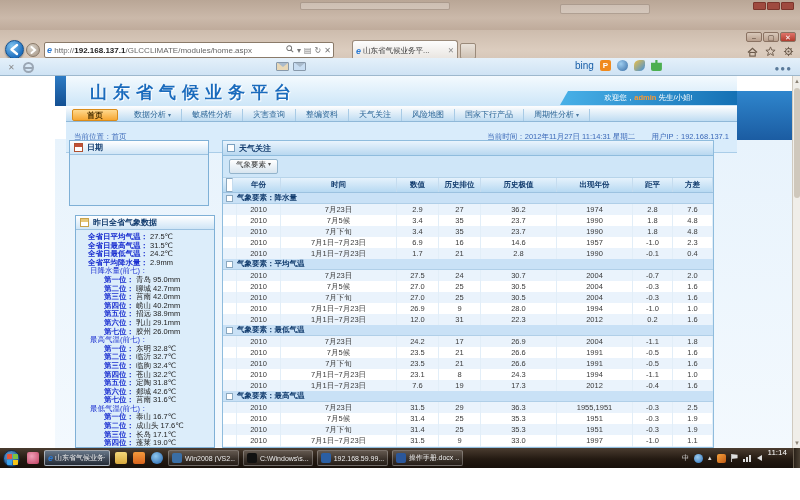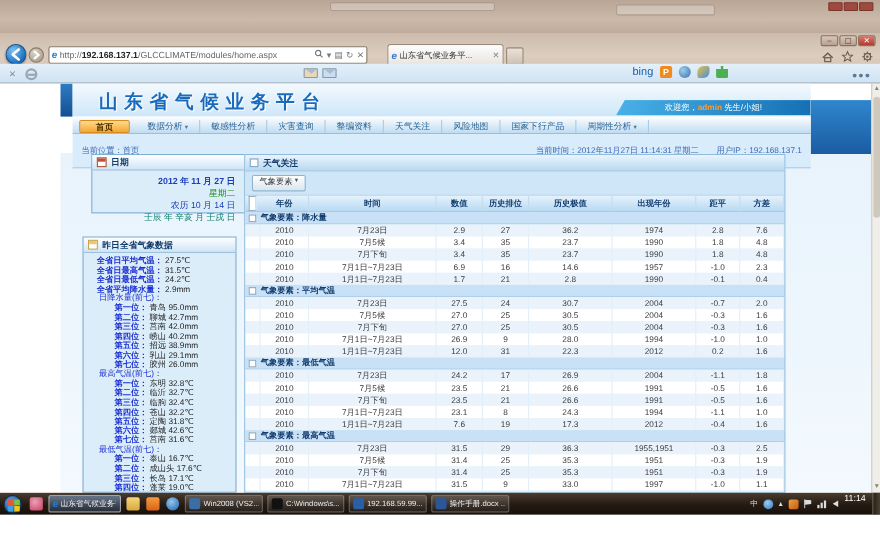--- a/index.html
+++ b/index.html
@@ -58,21 +58,21 @@
   .statusbar{left:66px;top:46px;width:671px;height:31px;background:#d9ecfb;border-bottom:1px solid #aacde8;display:flex;align-items:center;justify-content:space-between;padding:0 8px;font-size:7.5px;color:#3a68b8}
   .statusbar .right span{margin-left:14px}
 
   
   .panel{position:absolute;border:1px solid #7fb0d6;background:#dcedfa}
   .panel-hd{height:14px;background:linear-gradient(180deg,#ffffff,#cfe5f6);border-bottom:1px solid #9cc2e0;display:flex;align-items:center;padding:0 4px;font-weight:bold;color:#123c6e;font-size:8px}
   .panel-hd .mini{width:9px;height:9px;margin-right:4px;position:relative;background:#fff;border:1px solid #b05030}
   .panel-hd .mini::before{content:"";position:absolute;left:0;top:0;width:100%;height:3px;background:#c0structure5038;background:#c05038}
   .panel-hd .mini.doc{border:1px solid #c8a24a}
   .panel-hd .mini.doc::before{background:#e8c878}
-  .date-panel{left:83px;top:64px;width:140px;height:54px}
+  .date-panel{left:69px;top:64px;width:140px;height:66px}
   .date-body{padding:4px 8px 0 0;text-align:right;font-size:8px;line-height:11px}
   .date-body .solar{color:#1a3fbb;font-weight:bold}
   .date-body .weekday{color:#1f8a1f}
   .date-body .lunar{color:#1a3fbb}
   .date-body .ganzhi{color:#0c7d6e}
   .weather-panel{left:75px;top:139px;width:140px;height:233px;overflow:hidden}
   .w-body{padding:3px 2px 0 0;font-size:7.5px;line-height:8.6px}
   .w-line{display:flex}
   .w-line .lab{flex:0 0 72px;text-align:right;color:#1a2fd0;font-weight:bold}
   .w-line .val{padding-left:2px;color:#222}
@@ -234,26 +234,20 @@
       <span>当前时间：2012年11月27日 11:14:31 星期二</span>
       <span>用户IP：192.168.137.1</span>
     </span>
   </div>
 
   <div class="panel date-panel">
     <div class="panel-hd">
       <span class="mini"></span>
       <span>日期</span>
     </div>
-    <div class="date-body">
-      <div class="solar">2012 年 11 月 27 日</div>
-      <div class="weekday">星期二</div>
-      <div class="lunar">农历 10 月 14 日</div>
-      <div class="ganzhi">壬辰 年 辛亥 月 壬戌 日</div>
-    </div>
   </div>
 
   <div class="panel weather-panel">
     <div class="panel-hd">
       <span class="mini doc"></span>
       <span>昨日全省气象数据</span>
     </div>
     <div class="w-body">
         <div class="w-line">
           <span class="lab">全省日平均气温：</span>

